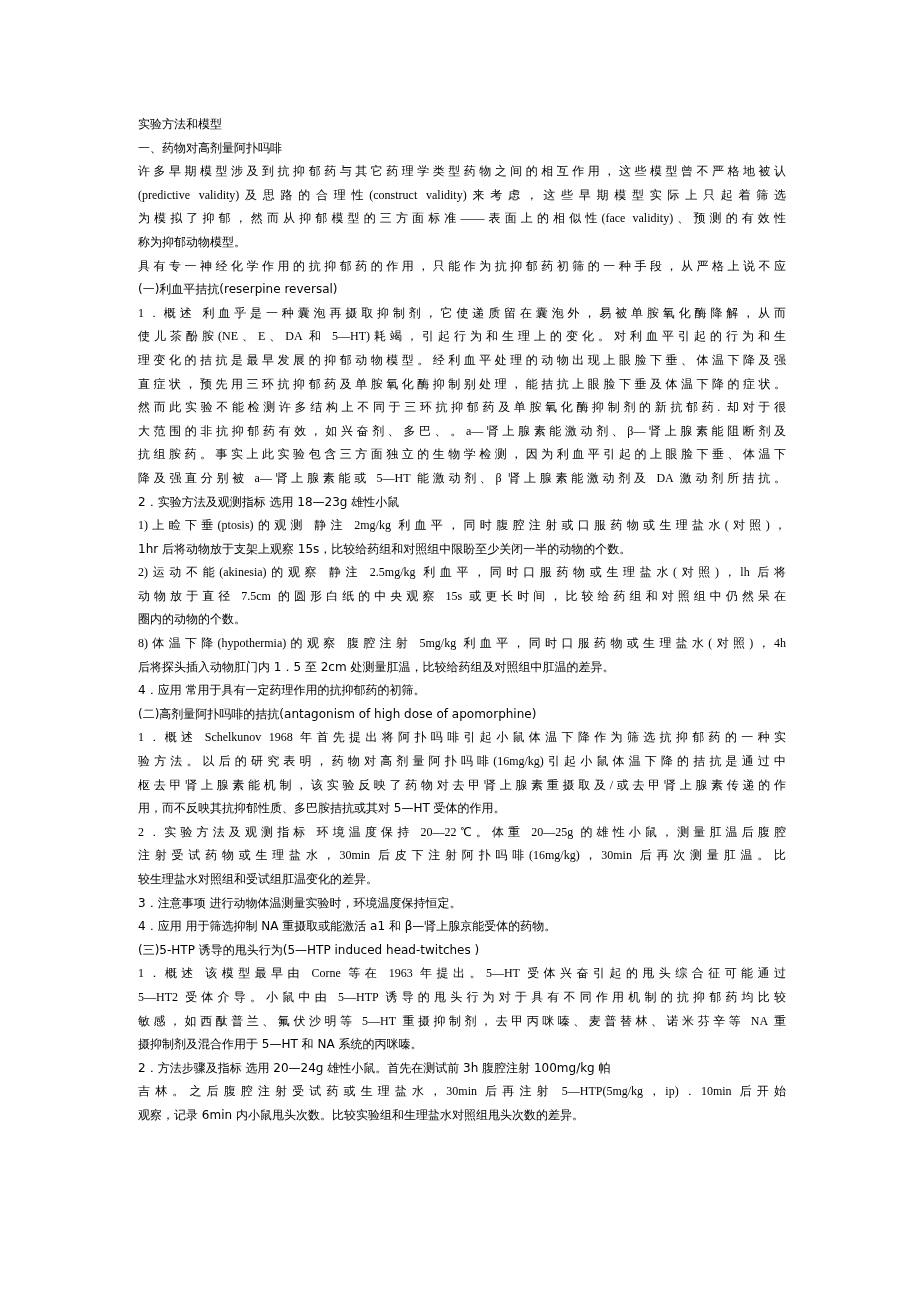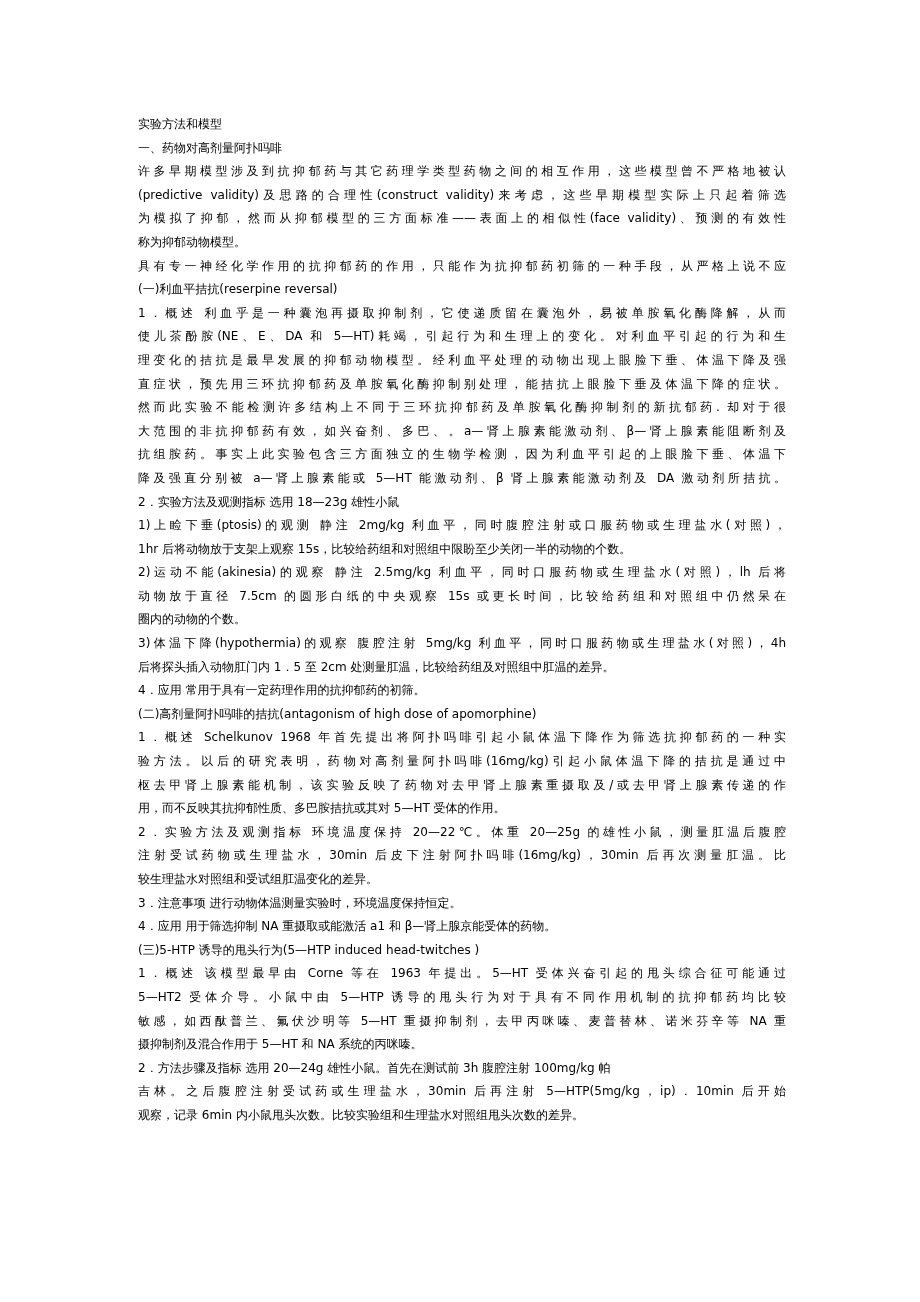--- a/index.html
+++ b/index.html
@@ -26,20 +26,21 @@
       height: 23.6px;
       line-height: 23.6px;
       font-size: 12px;
       white-space: nowrap;
       letter-spacing: 0px;
     }
     .line.justify {
       text-align: justify;
       text-align-last: justify;
       width: 648px;
+      font-family: Liberation Serif, serif;
     }
     .line.heading {
       width: auto;
     }
   </style>
 </head>
 <body>
 
 <div class="page">
   <span class="line heading">实验方法和模型</span>
@@ -63,21 +64,21 @@
         <span class="line justify">然而此实验不能检测许多结构上不同于三环抗抑郁药及单胺氧化酶抑制剂的新抗郁药. 却对于很</span>
         <span class="line justify">大范围的非抗抑郁药有效，如兴奋剂、多巴、。a—肾上腺素能激动剂、β—肾上腺素能阻断剂及</span>
         <span class="line justify">抗组胺药。事实上此实验包含三方面独立的生物学检测，因为利血平引起的上眼脸下垂、体温下</span>
         <span class="line justify">降及强直分别被 a—肾上腺素能或 5—HT 能激动剂、β 肾上腺素能激动剂及 DA 激动剂所拮抗。</span>
         <span class="line">2．实验方法及观测指标  选用 18—23g 雄性小鼠</span>
         <span class="line justify">1)上睑下垂(ptosis)的观测  静注 2mg/kg 利血平，同时腹腔注射或口服药物或生理盐水(对照)，</span>
         <span class="line">1hr 后将动物放于支架上观察 15s，比较给药组和对照组中限盼至少关闭一半的动物的个数。</span>
         <span class="line justify">2)运动不能(akinesia)的观察  静注 2.5mg/kg 利血平，同时口服药物或生理盐水(对照)，lh 后将</span>
         <span class="line justify">动物放于直径 7.5cm 的圆形白纸的中央观察 15s 或更长时间，比较给药组和对照组中仍然呆在</span>
         <span class="line">圈内的动物的个数。</span>
-        <span class="line justify">3)体温下降(hypothermia)的观察  腹腔注射 5mg/kg 利血平，同时口服药物或生理盐水(对照)，4h</span>
+        <span class="line justify">8)体温下降(hypothermia)的观察  腹腔注射 5mg/kg 利血平，同时口服药物或生理盐水(对照)，4h</span>
         <span class="line">后将探头插入动物肛门内 1．5 至 2cm 处测量肛温，比较给药组及对照组中肛温的差异。</span>
         <span class="line">4．应用  常用于具有一定药理作用的抗抑郁药的初筛。</span>
       </div>
       <div>
         <span class="line heading">(二)高剂量阿扑吗啡的拮抗(antagonism of high dose of apomorphine)</span>
         <span class="line justify">1．概述  Schelkunov 1968 年首先提出将阿扑吗啡引起小鼠体温下降作为筛选抗抑郁药的一种实</span>
         <span class="line justify">验方法。以后的研究表明，药物对高剂量阿扑吗啡(16mg/kg)引起小鼠体温下降的拮抗是通过中</span>
         <span class="line justify">枢去甲肾上腺素能机制，该实验反映了药物对去甲肾上腺素重摄取及/或去甲肾上腺素传递的作</span>
         <span class="line">用，而不反映其抗抑郁性质、多巴胺拮抗或其对 5—HT 受体的作用。</span>
         <span class="line justify">2．实验方法及观测指标  环境温度保持 20—22℃。体重 20—25g 的雄性小鼠，测量肛温后腹腔</span>

